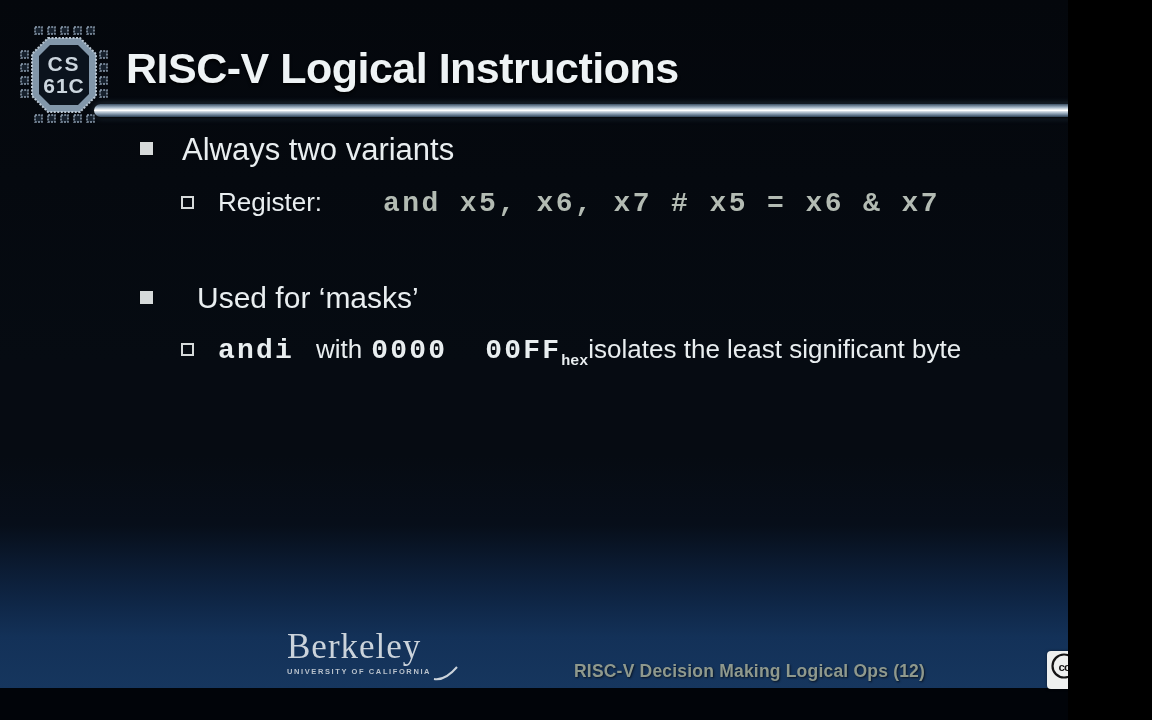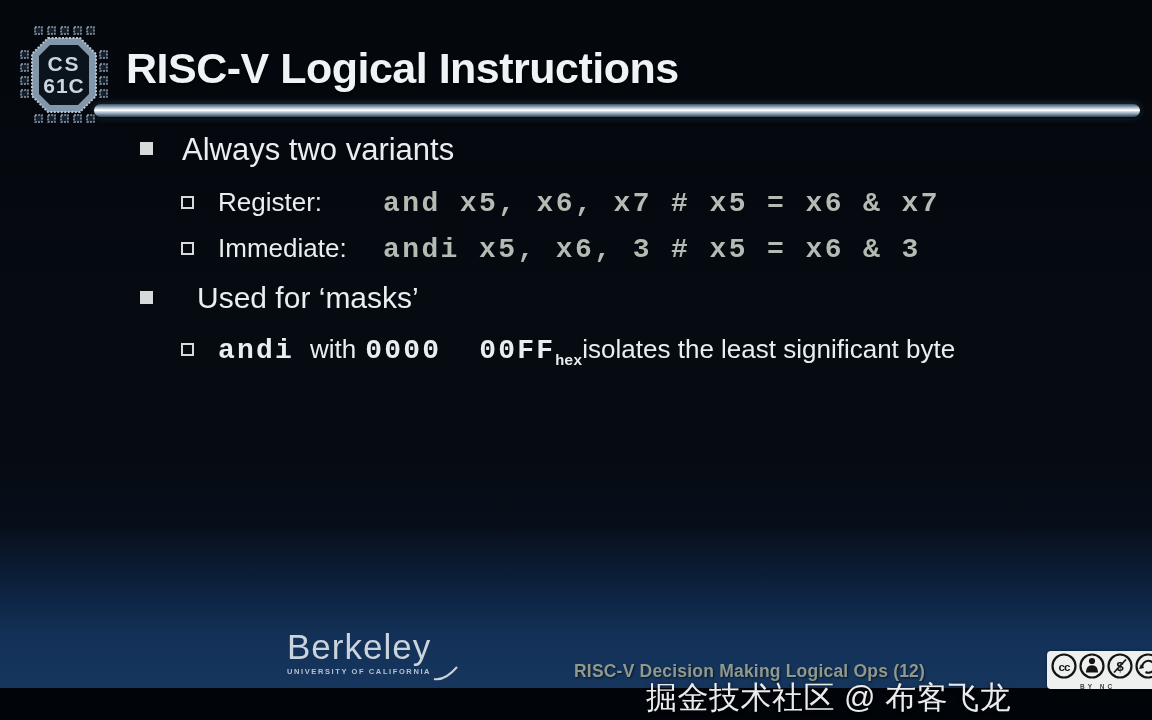--- a/index.html
+++ b/index.html
@@ -1,17 +1,17 @@
 <!DOCTYPE html>
 <html><head>
 <meta charset="utf-8">
 <style>
   html,body{margin:0;padding:0;background:#000;}
   .canvas{
-    position:relative; width:1152px; height:720px; overflow:hidden;
+    position:relative; width:1068px; height:720px; overflow:hidden;
     background:linear-gradient(180deg,#04070c 0%,#060b12 50%,#060b12 100%);
     font-family:"Liberation Sans",sans-serif; color:#e9eef0;
   }
   
   .chip{position:absolute; left:20px; top:26px;}
   
   .title{
     position:absolute; left:126px; top:44px; font-size:43px; font-weight:700;
     letter-spacing:-0.5px; color:#eef3f5; text-shadow:0 2px 3px rgba(0,0,0,.9);
     white-space:nowrap;
@@ -28,36 +28,36 @@
   .lvl1{font-size:31px; color:#e9eef0;}
   .var-label{display:inline-block; width:165px; font-size:26px;}
   .code-gray{
     font-family:"Liberation Mono","DejaVu Sans Mono",monospace; font-weight:700;
     font-size:28px; letter-spacing:2.4px; color:#b3bbb3; white-space:pre;
   }
   .m-code,.m-val{
     font-family:"Liberation Mono","DejaVu Sans Mono",monospace; font-weight:700;
     font-size:28px; letter-spacing:2.2px; color:#e9eef0; white-space:pre;
   }
-  .m-code{margin-right:16px;}
+  .m-code{margin-right:22px;}
   .m-conj{font-size:26px; margin-right:9px;margin-top:15px;}
   .m-sub{
     font-family:"Liberation Mono","DejaVu Sans Mono",monospace; font-weight:700;
     font-size:15px; vertical-align:-7px; letter-spacing:0; color:#e9eef0;
   }
   .m-text{font-size:26px; margin-left:0;}
   
   .footer-grad{
     position:absolute; left:0; top:455px; width:1152px; height:233px;
     background:linear-gradient(180deg, rgba(5,9,15,0) 0%, rgba(9,20,40,.35) 30%,
                rgba(15,40,75,.8) 58%, #133158 78%, #16365e 100%);
   }
   .footer-black{position:absolute; left:0; top:688px; width:1152px; height:32px; background:#010409;}
   .berkeley{position:absolute; left:287px; top:629px; color:#cbd3db;}
-  .berkeley-name{font-family:Liberation Sans, sans-serif; font-size:35px; letter-spacing:1px; line-height:1.05;}
+  .berkeley-name{font-family:Liberation Serif, serif; font-size:35px; letter-spacing:1px; line-height:1.05;}
   .berkeley-subrow{display:flex; align-items:flex-start;}
   .berkeley-sub{font-size:7.5px; font-weight:700; letter-spacing:1.6px; color:#b9c2cc; margin-top:1px;}
   .swoosh{margin-left:2px; margin-bottom:0px;}
   .slide-label{
     position:absolute; left:574px; top:661px; font-size:17.5px; font-weight:700;
     color:#8f998d; letter-spacing:0.2px; text-shadow:1px 1px 2px #0a1525;
   }
   .author{position:absolute; left:1063px; top:628px; font-size:14.5px; color:#eef2f5; white-space:nowrap;margin-top:41px;}
   .cc-badge{
     position:absolute; left:1047px; top:651px; width:118px; height:38px;
@@ -108,24 +108,20 @@
   <div class="row lvl1" style="left:182px; top:131px;">
     <span class="sq1" style="left:-42px; top:11px;"></span>
     <span>Always two variants</span>
   </div>
 
   <div class="row" style="left:218px; top:187px;">
     <span class="sq2" style="left:-37px; top:9px;"></span>
     <span class="var-label">Register:</span><span class="code-gray">and x5, x6, x7 # x5 = x6 &amp; x7</span>
   </div>
 
-  <div class="row" style="left:218px; top:233px;">
-    <span class="sq2" style="left:-37px; top:9px;"></span>
-    <span class="var-label">Immediate:</span><span class="code-gray">andi x5, x6, 3 # x5 = x6 &amp; 3</span>
-  </div>
 
   <div class="row lvl1" style="left:197px; top:280px; font-size:30px;">
     <span class="sq1" style="left:-57px; top:11px;"></span>
     <span>Used for ‘masks’</span>
   </div>
 
   <div class="row" style="left:218px; top:334px;">
     <span class="sq2" style="left:-37px; top:9px;"></span>
     <span class="m-code">andi</span><span class="m-conj">with</span><span class="m-val">0000  00FF</span><span class="m-sub">hex</span><span class="m-text">isolates the least significant byte</span>
   </div>
@@ -159,15 +155,14 @@
       <circle cx="42" cy="8" r="3.1" fill="#141414"></circle>
       <path d="M42,12.2 c-4.2,0 -6,3.1 -6,7.3 h12 c0,-4.2 -1.8,-7.3 -6,-7.3 z" fill="#141414"></path>
       <text x="70" y="17.5" text-anchor="middle" font-family="Liberation Sans, sans-serif" font-size="13" font-weight="700" fill="#141414">$</text>
       <line x1="64" y1="19.5" x2="76" y2="6.5" stroke="#141414" stroke-width="1.7"></line>
       <path d="M92.5,15 a6,6 0 1 1 3,4" fill="none" stroke="#141414" stroke-width="2"></path>
       <path d="M91,11 l3,4 l-5,1 z" fill="#141414"></path>
     </svg>
     <div class="cc-label">BY NC</div>
   </div>
 
-  <div class="watermark">掘金技术社区 @ 布客飞龙</div>
 
 </div>
 
 </body></html>

